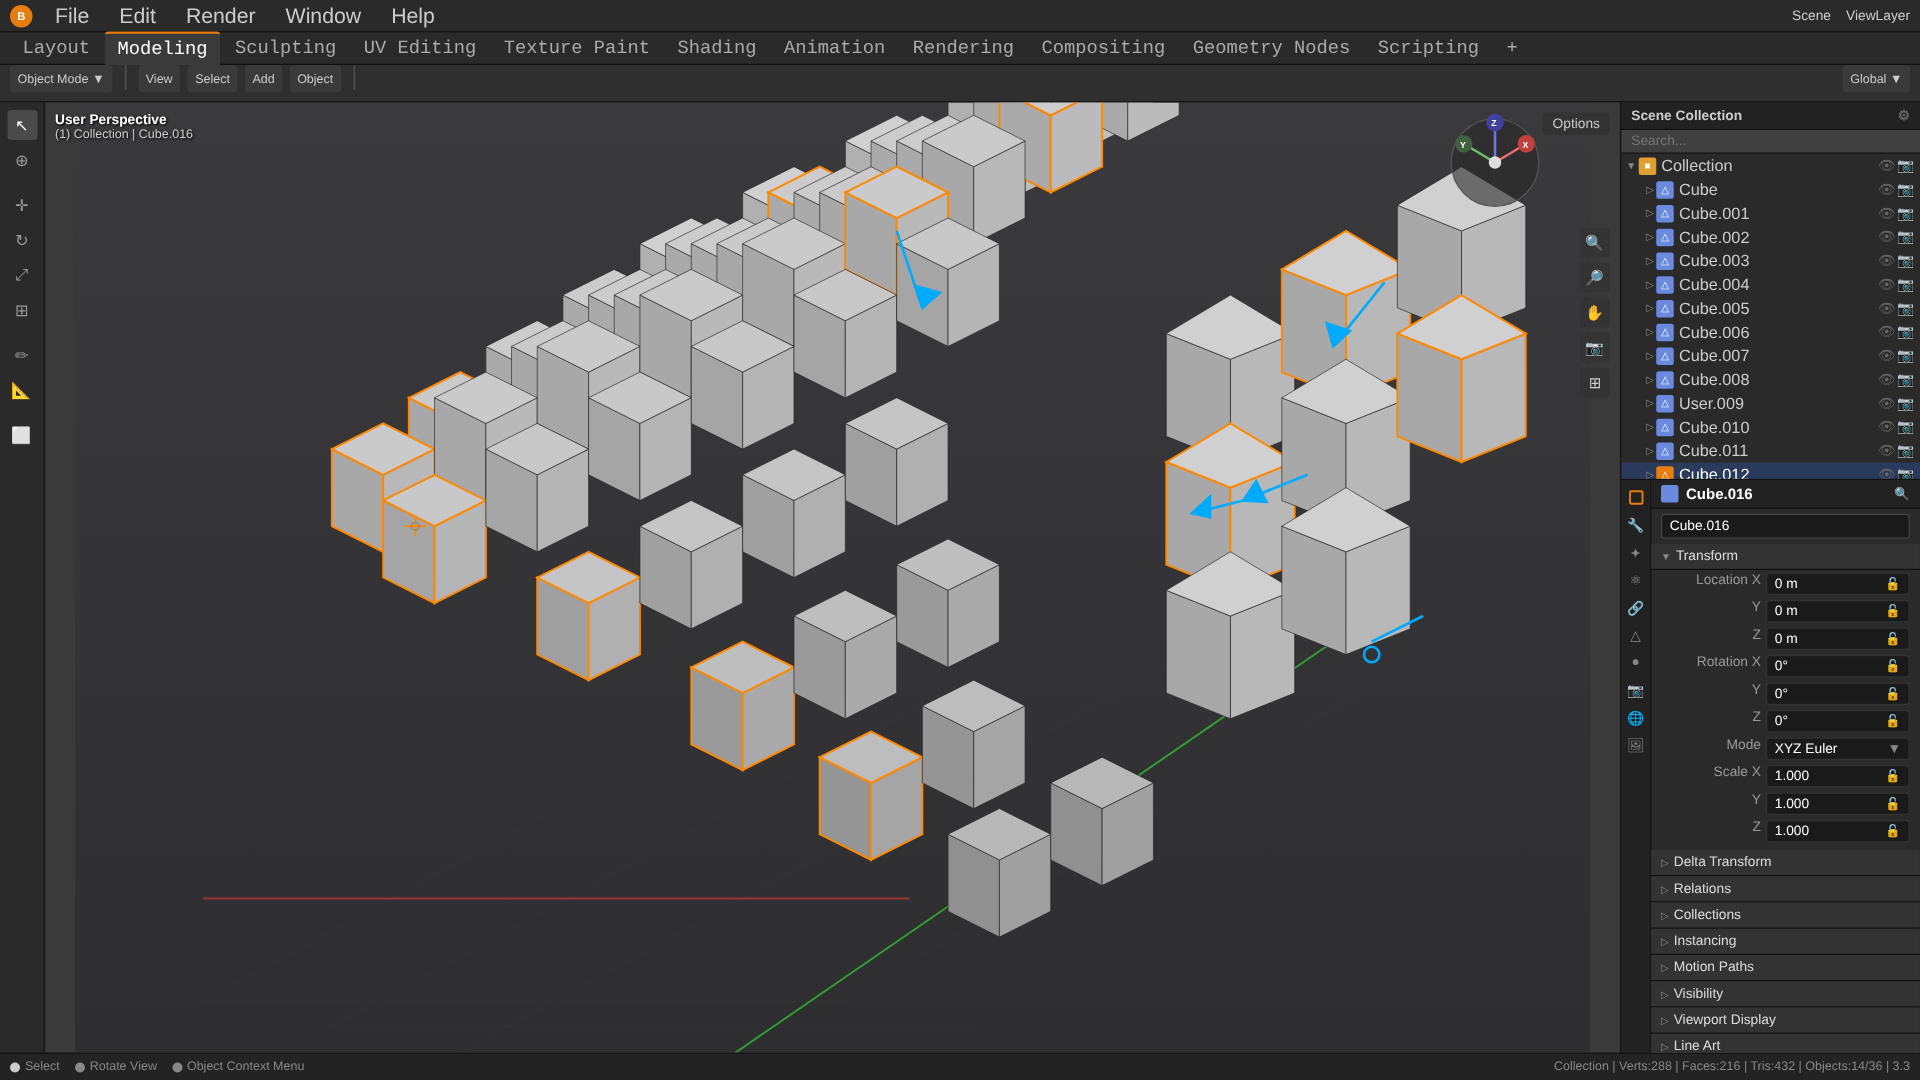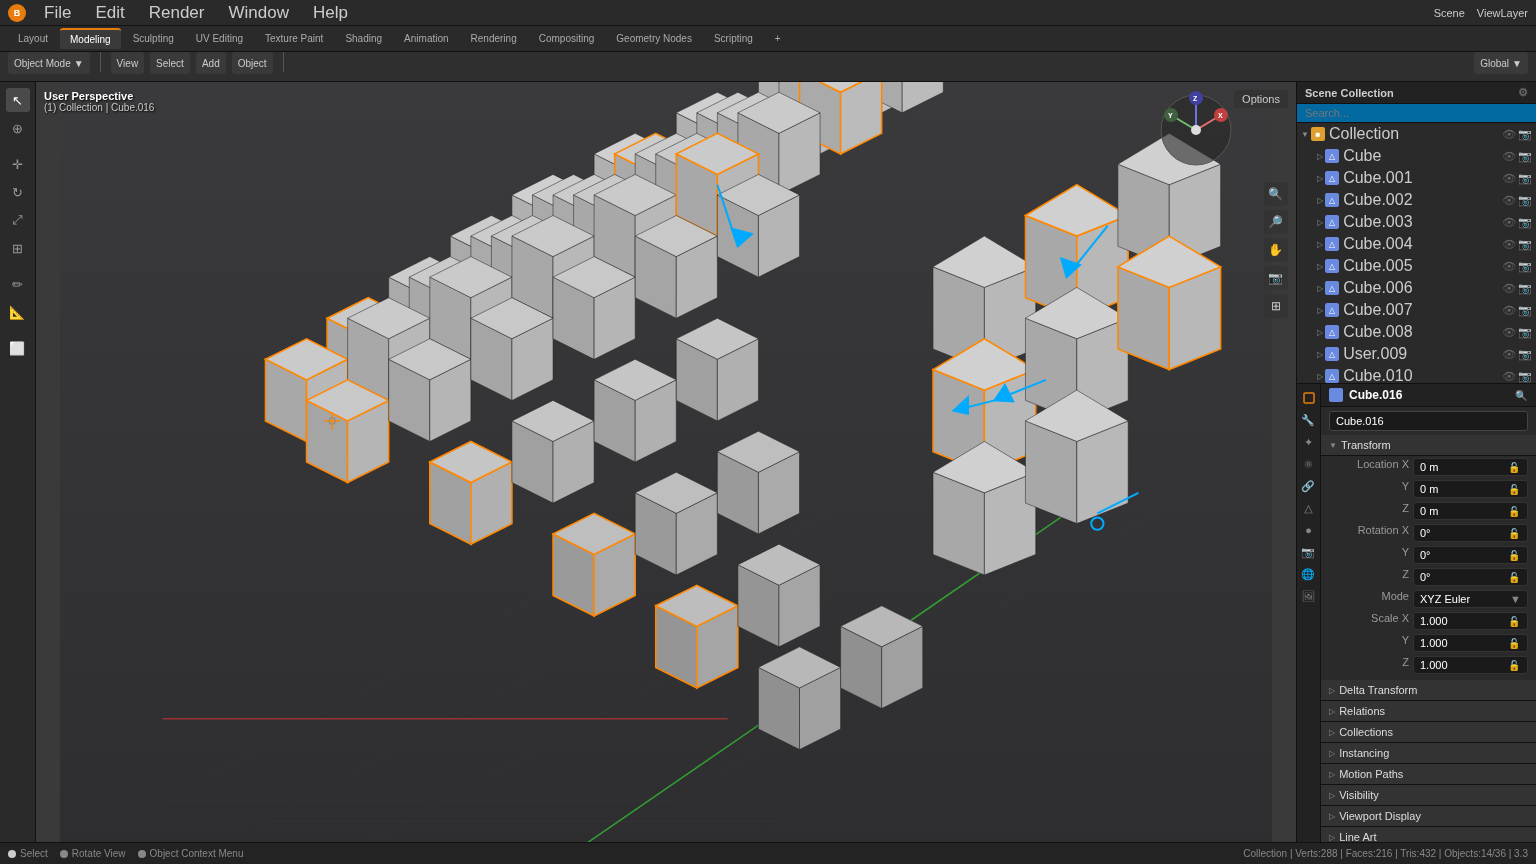--- a/index.html
+++ b/index.html
@@ -21,21 +21,21 @@
     
     #workspace-tabs {
       height: 26px;
       background: #2a2a2a;
       display: flex;
       align-items: center;
       padding: 0 8px;
       gap: 2px;
       border-bottom: 1px solid #111;
     }
-    .workspace-tab { font-size: 10px; color: #aaa; cursor: pointer; padding: 4px 10px; border-radius: 3px 3px 0 0; }
+    .workspace-tab { font-size: 15px; color: #aaa; cursor: pointer; padding: 4px 10px; border-radius: 3px 3px 0 0; font-family: Liberation Mono, monospace; }
     .workspace-tab.active { background: #3a3a3a; color: #fff; border-top: 2px solid #e87d0d; }
 
     
     #header-toolbar {
       height: 30px;
       background: #2f2f2f;
       display: flex;
       align-items: flex-start;
       padding: 0 8px;
       gap: 6px;
@@ -136,21 +136,21 @@
     .outliner-row {
       display: flex;
       align-items: center;
       padding: 2px 4px;
       cursor: pointer;
       font-size: 11px;
       color: #ccc;
     }
     .outliner-triangle { font-size: 8px; color: #888; margin-right: 2px; }
     .outliner-mesh-icon { width: 14px; height: 14px; background: #6a8adf; border-radius: 2px; margin-right: 4px; flex-shrink: 0; display: flex; align-items: center; justify-content: center; font-size: 8px; color: #fff; }
-    .outliner-name { flex: 1; font-size: 16px; }
+    .outliner-name { flex: 1; font-size: 13px; }
     .outliner-icons { display: flex; gap: 2px; color: #666; font-size: 11px; }
     .outliner-icons span { cursor: pointer; }
 
     
     #properties-panel {
       flex: 1;
       overflow-y: auto;
       overflow-x: hidden;
     }
     #properties-panel::-webkit-scrollbar { width: 6px; }
@@ -253,21 +253,21 @@
       border-radius: 3px;
       cursor: pointer;
       display: flex;
       align-items: center;
       justify-content: center;
       font-size: 12px;
     }
 
     
     #outliner-search {
-      background: #0369a1;
+      background: #404040;
       border: none;
       border-bottom: 1px solid #111;
       color: #ccc;
       padding: 3px 8px;
       font-size: 11px;
       width: 100%;
     }
 
     .right-panel-wrapper {
       display: flex;

